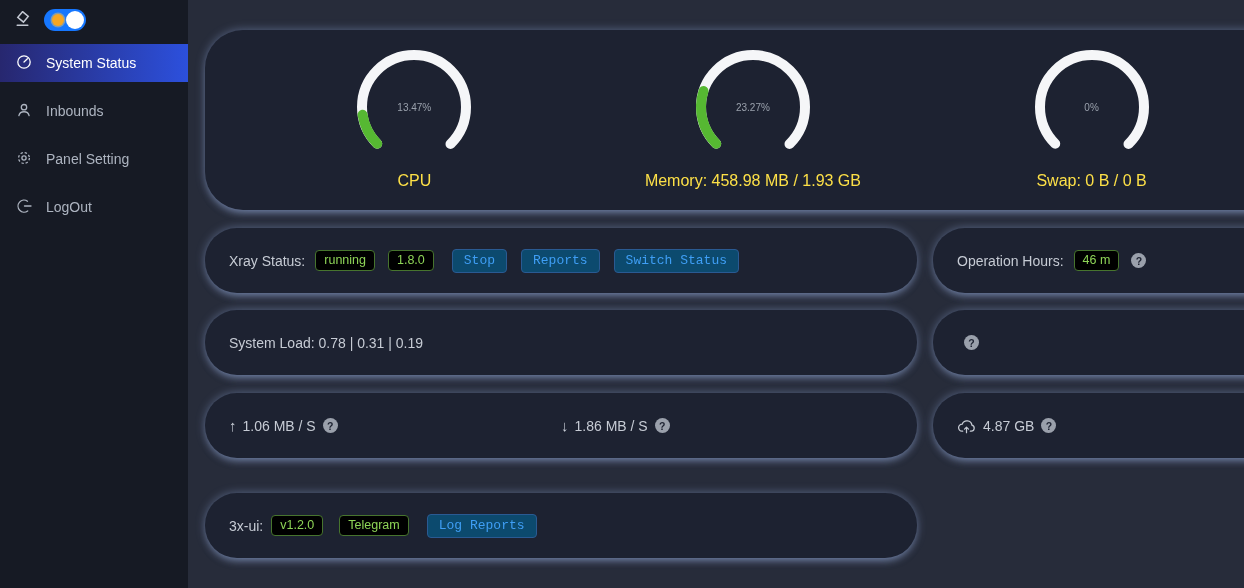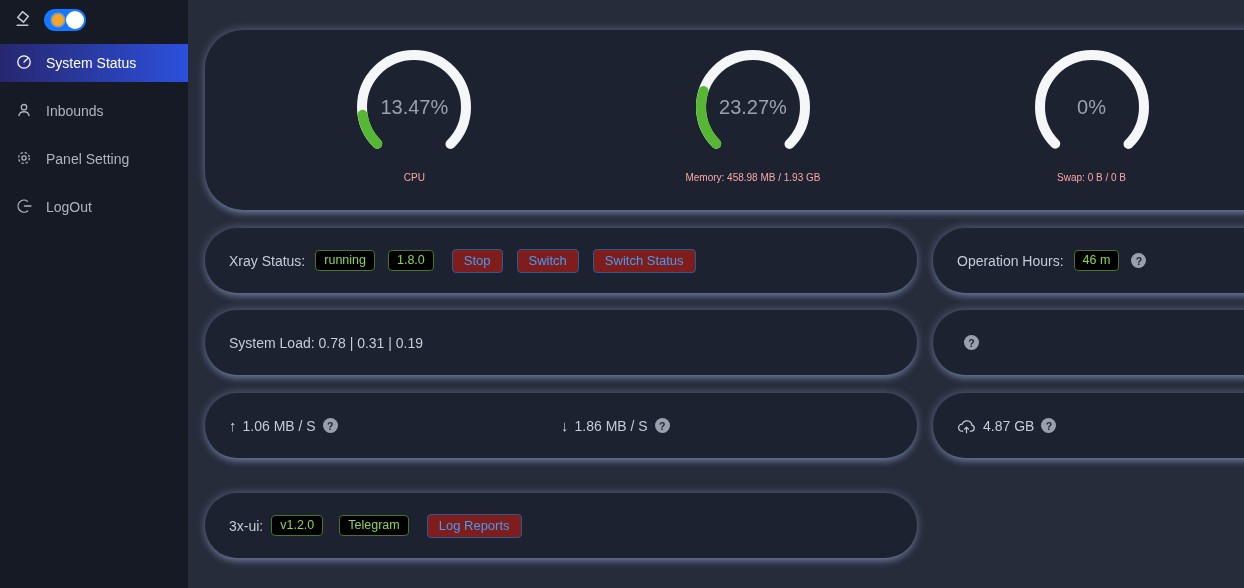--- a/index.html
+++ b/index.html
@@ -40,37 +40,38 @@
     position:absolute;
     background:#1d2231;
     border-radius:32px;
     box-shadow:0 0 9px 1px rgba(143,165,214,.40), 0 6px 9px -4px rgba(160,182,228,.50);
   }
   .gauges-card { left:205px; top:30px; width:1096px; height:180px; border-radius:38px;
                  display:flex; padding:0 40px; }
   .gauge-col { width:33.33%; display:flex; flex-direction:column; align-items:center; padding-top:17px; }
   .gauge { position:relative; width:120px; height:120px; }
   .gauge-pct { position:absolute; inset:0; display:flex; align-items:center; justify-content:center;
-               color:#9aa1ac; font-size:20px; }
-  .gauge-label { margin-top:5px; color:#fca5a5; font-size:10px; }
+               color:#9aa1ac; font-size:10px; }
+  .gauge-label { margin-top:5px; color:#fde047; font-size:16px; }
 
   .row-card { height:65px; display:flex; align-items:center; padding:0 24px; }
   .rc-l { left:205px; width:712px; }
   .rc-r { left:933px; width:368px; }
   .row2 { top:228px; } .row3 { top:310px; } .row4 { top:393px; } .row5 { top:468px;margin-top:25px; }
 
   .lbl { color:#c6cbd4; }
   .tag {
     display:inline-block; background:#000000; border:1px solid #47742e; color:#8ed457;
     border-radius:4px; font-size:12.5px; line-height:17px; padding:1px 8px; margin-left:10px;
   }
   .btn {
-    display:inline-block; background:#7f1d1d; border:1px solid #2a5a92; color:#3f9ef5;
+    display:inline-block; background:#0c4a6e; border:1px solid #2a5a92; color:#3f9ef5;
     border-radius:4px; font-size:13px; line-height:18px; padding:2px 11px; margin-left:14px;
     cursor:pointer;
+    font-family:Liberation Mono, monospace;
   }
   .qicon {
     width:15px; height:15px; border-radius:50%; background:#9aa0ab; color:#1d2231;
     font-size:10.5px; font-weight:bold; display:inline-flex; align-items:center; justify-content:center;
     margin-left:7px; cursor:pointer; flex:0 0 auto;
   }
   .speed-group { display:flex; align-items:center; width:50%; }
   .arrow { font-size:15px; color:#c6cbd4; margin-right:6px; }
   .cloud-icon { margin-right:7px; display:flex; align-items:center; }
 </style>
@@ -162,21 +163,21 @@
     </div>
     <div class="gauge-label">Swap: 0 B / 0 B</div>
   </div>
 </div>
 
 <div class="card row-card rc-l row2">
   <span class="lbl">Xray Status:</span>
   <span class="tag">running</span>
   <span class="tag" style="margin-left:13px">1.8.0</span>
   <span class="btn" style="margin-left:18px">Stop</span>
-  <span class="btn">Switch</span>
+  <span class="btn">Reports</span>
   <span class="btn">Switch Status</span>
 </div>
 <div class="card row-card rc-r row2">
   <span class="lbl">Operation Hours:</span>
   <span class="tag">46 m</span>
   <span class="qicon" style="margin-left:12px">?</span>
 </div>
 
 <div class="card row-card rc-l row3">
   <span class="lbl">System Load: 0.78 | 0.31 | 0.19</span>

